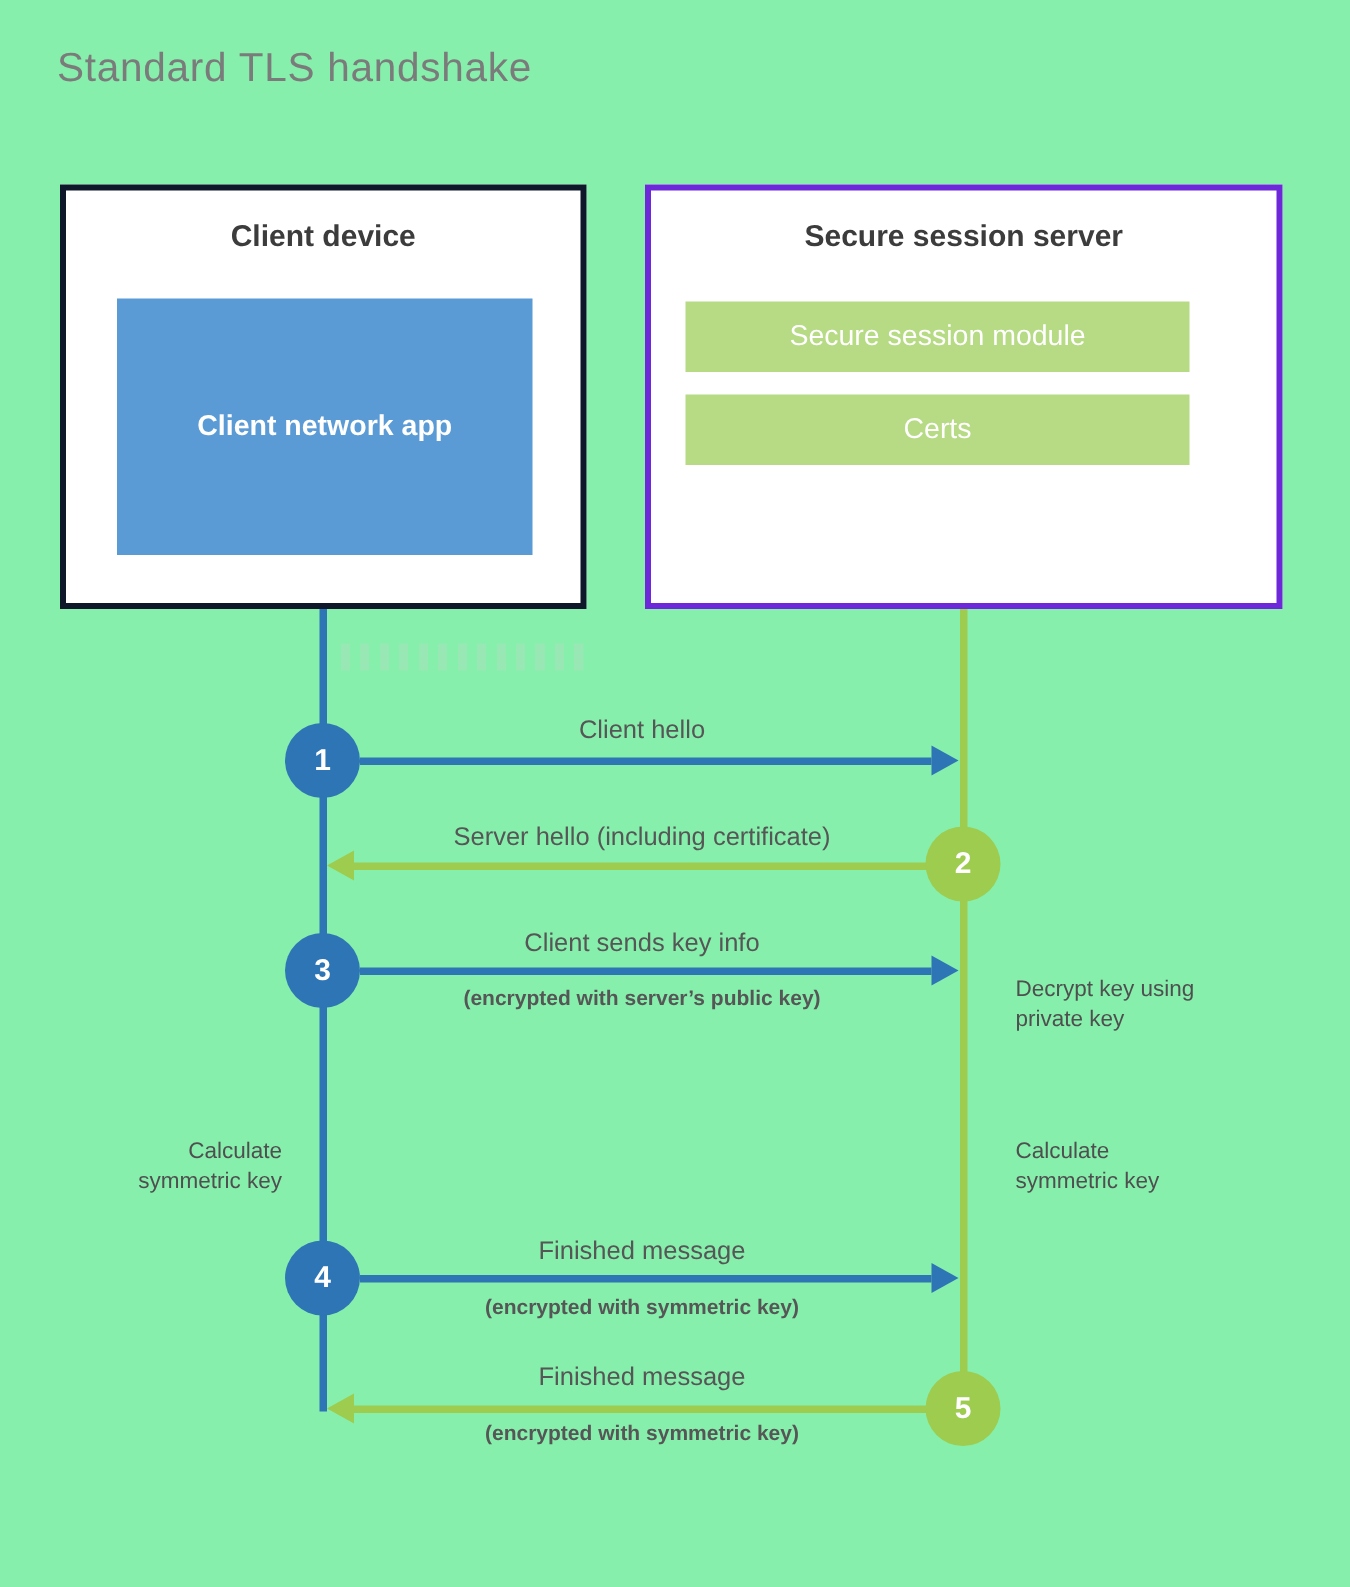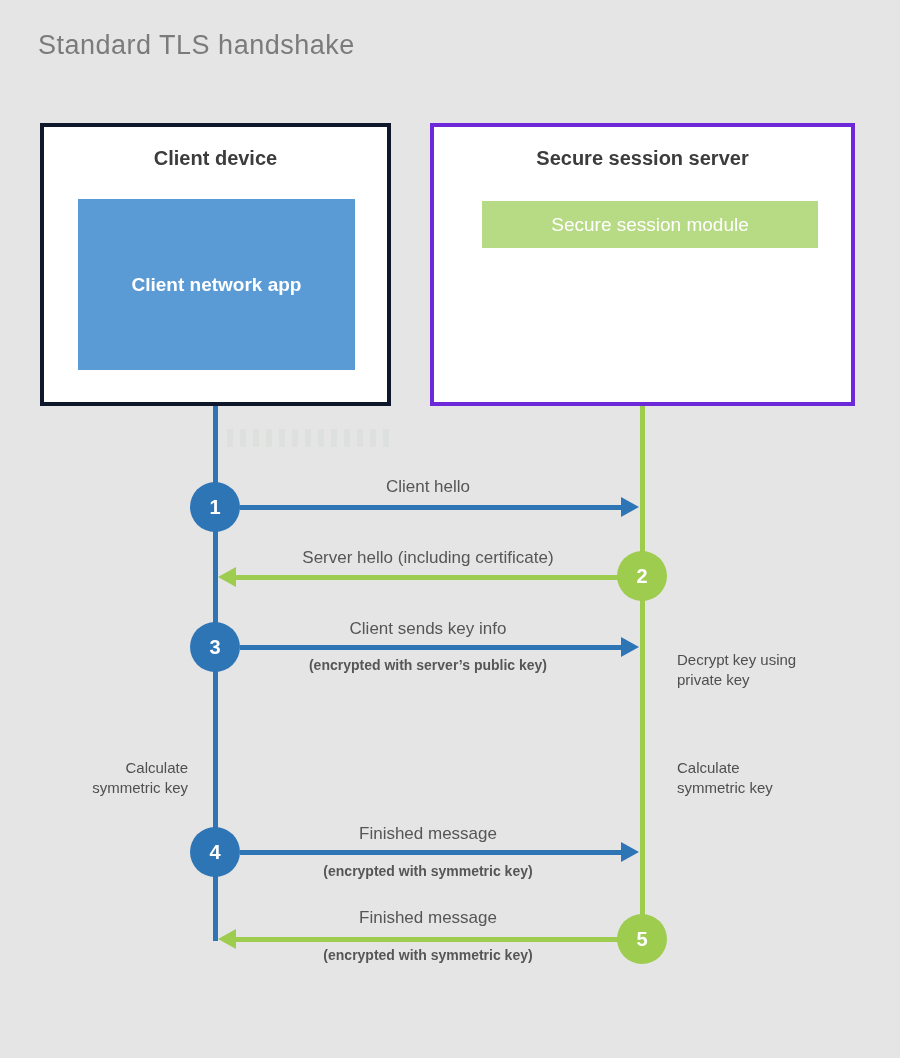--- a/index.html
+++ b/index.html
@@ -1,33 +1,33 @@
 <!DOCTYPE html>
 <html><head>
 <meta charset="utf-8">
 <style>
   html,body{margin:0;padding:0;background:#fff;}
   body{font-family:"Liberation Sans","DejaVu Sans",sans-serif;}
-  .canvas{position:relative;width:900px;height:1058px;background:#e5e5e5;overflow:hidden;}
+  .canvas{position:relative;width:900px;height:1058px;background:#86efac;overflow:hidden;}
 
   .page-title{position:absolute;left:38px;top:30px;margin:0;font-size:27px;font-weight:300;
     color:#7b7b7b;letter-spacing:0.5px;}
 
   
   .panel{position:absolute;top:123px;height:283px;background:#fff;box-sizing:border-box;}
   .panel.client{left:40px;width:351px;border:4px solid #0f172a;}
   .panel.server{left:430px;width:425px;border:4px solid #6d28d9;}
   .panel-title{position:absolute;left:0;top:20px;width:100%;text-align:center;
     font-size:20px;font-weight:700;color:#3c3c3c;}
 
   .app-box{position:absolute;left:34px;top:72px;width:277px;height:171px;background:#5b9bd5;
     display:flex;align-items:center;justify-content:center;text-align:center;}
   .app-box span{color:#ffffff;font-size:19px;line-height:1.45;max-width:180px;display:inline-block;font-weight:bold;}
 
-  .server-bar{position:absolute;left:48px;width:336px;height:47px;background:#b7da85;
+  .server-bar{position:absolute;left:23px;width:336px;height:47px;background:#b7da85;
     display:flex;align-items:center;justify-content:center;color:#ffffff;font-size:19px;}
 
   
   .lifeline{position:absolute;top:406px;width:5px;height:535px;z-index:1;}
   .lifeline.blue{left:213px;background:#2e75b6;}
   .lifeline.green{left:640px;background:#9dcc4f;}
 
   
   .artifact{position:absolute;left:227px;top:429px;width:162px;height:18px;opacity:.5;
     background:repeating-linear-gradient(90deg,rgba(200,212,202,.55) 0 6px,transparent 6px 13px);}
@@ -67,20 +67,21 @@
   <div class="panel client">
     <div class="panel-title">Client device</div>
     <div class="app-box">
       <span>Client network app</span>
     </div>
   </div>
 
   <div class="panel server">
     <div class="panel-title">Secure session server</div>
     <div class="server-bar" style="top:74px">Secure session module</div>
+    <div class="server-bar" style="top:136px">Certs</div>
   </div>
 
   <div class="lifeline blue"></div>
   <div class="lifeline green"></div>
 
   <div class="artifact"></div>
 
   <div class="msg-label" style="top:477px">Client hello</div>
   <div class="arrow-shaft blue" style="left:240px;top:505px;width:381px"></div>
   <div class="arrow-head right" style="left:621px;top:497px"></div>

